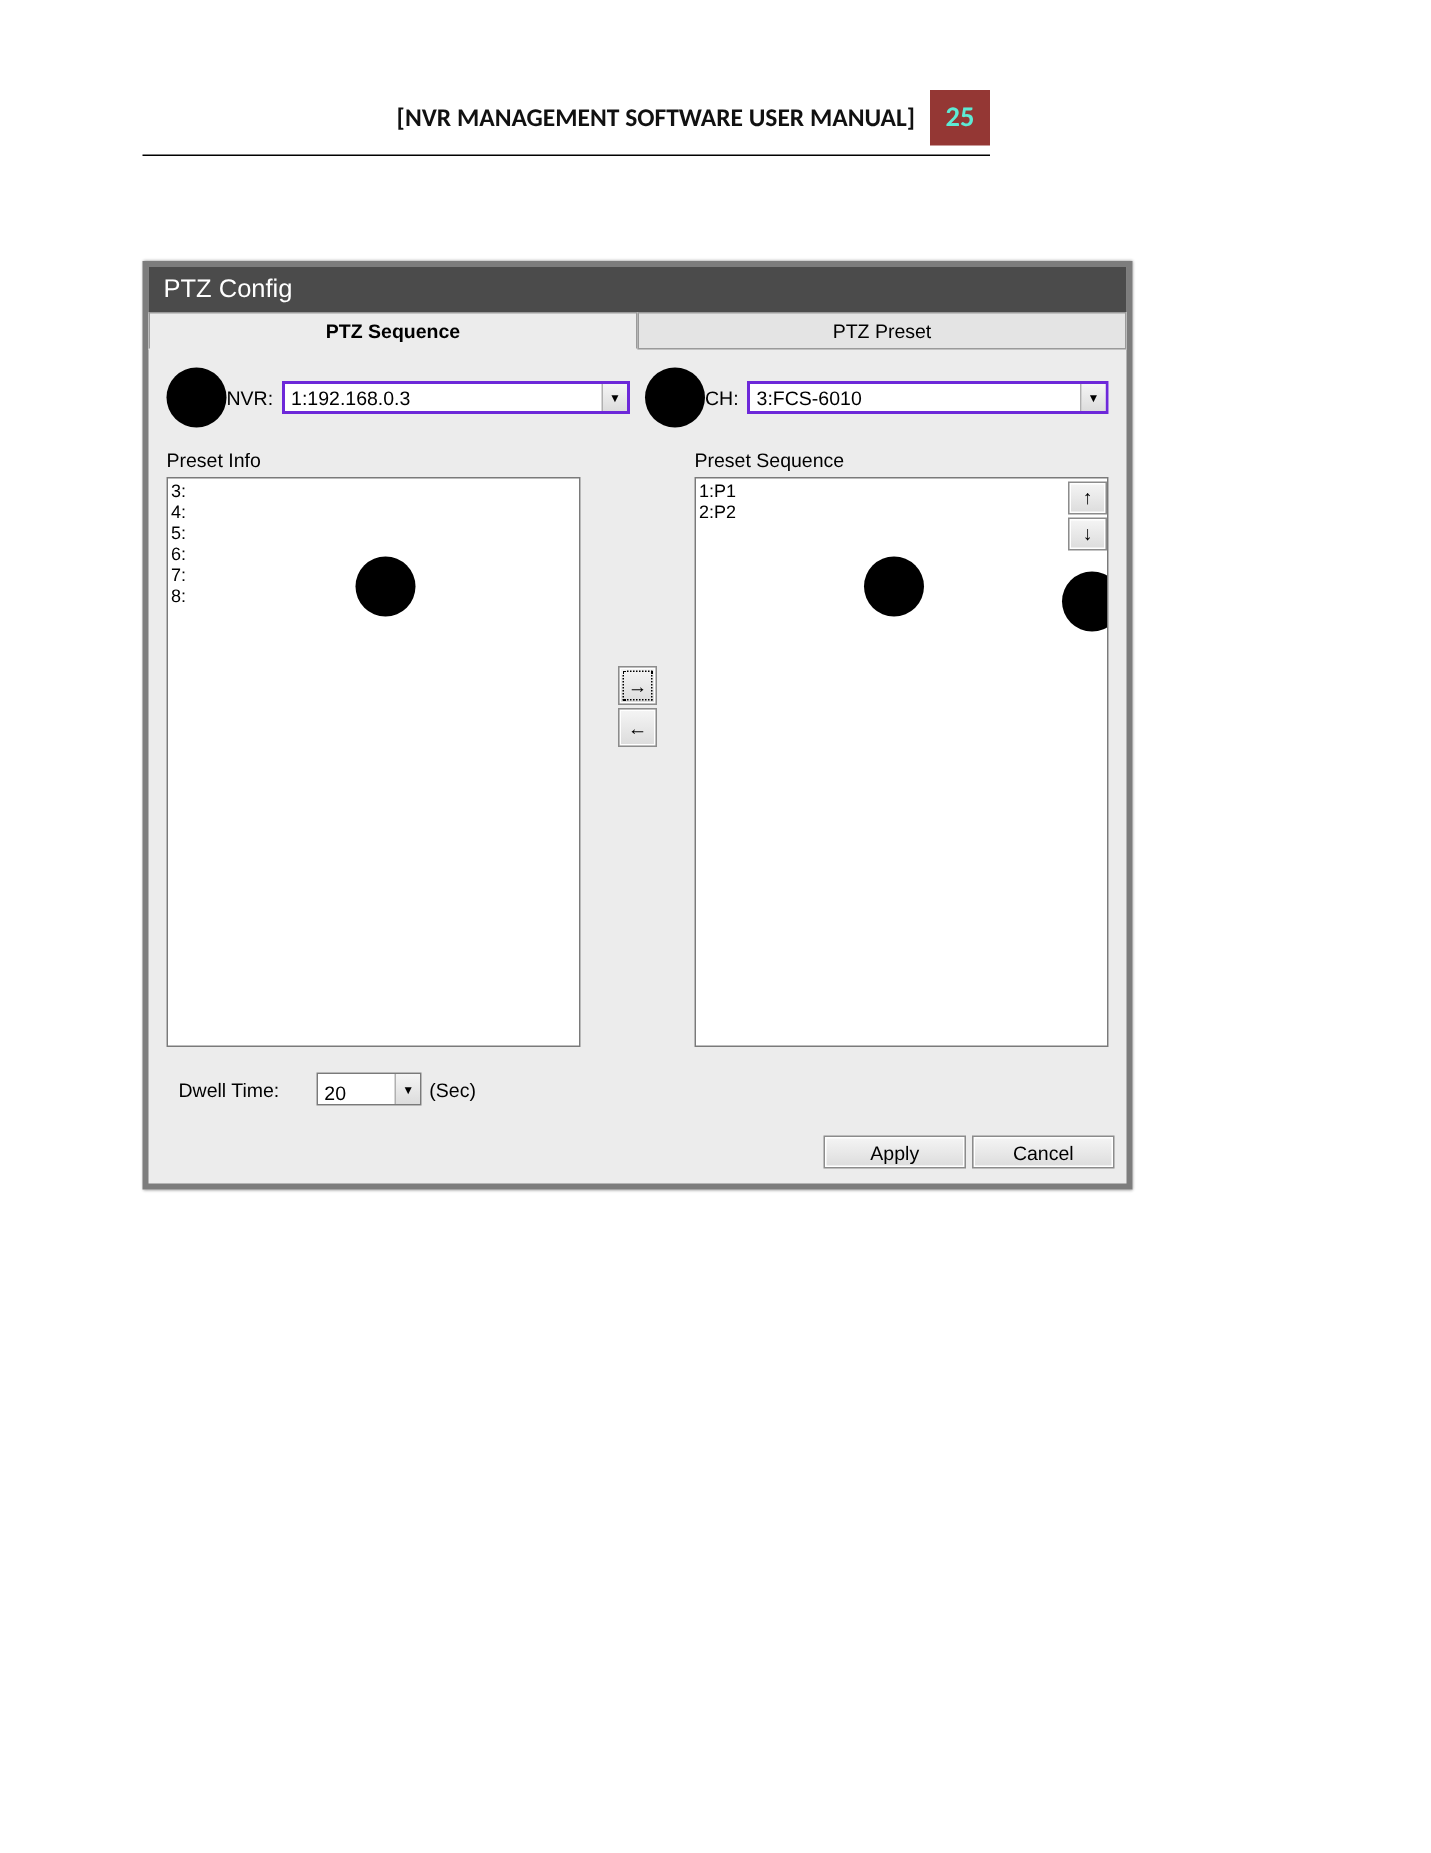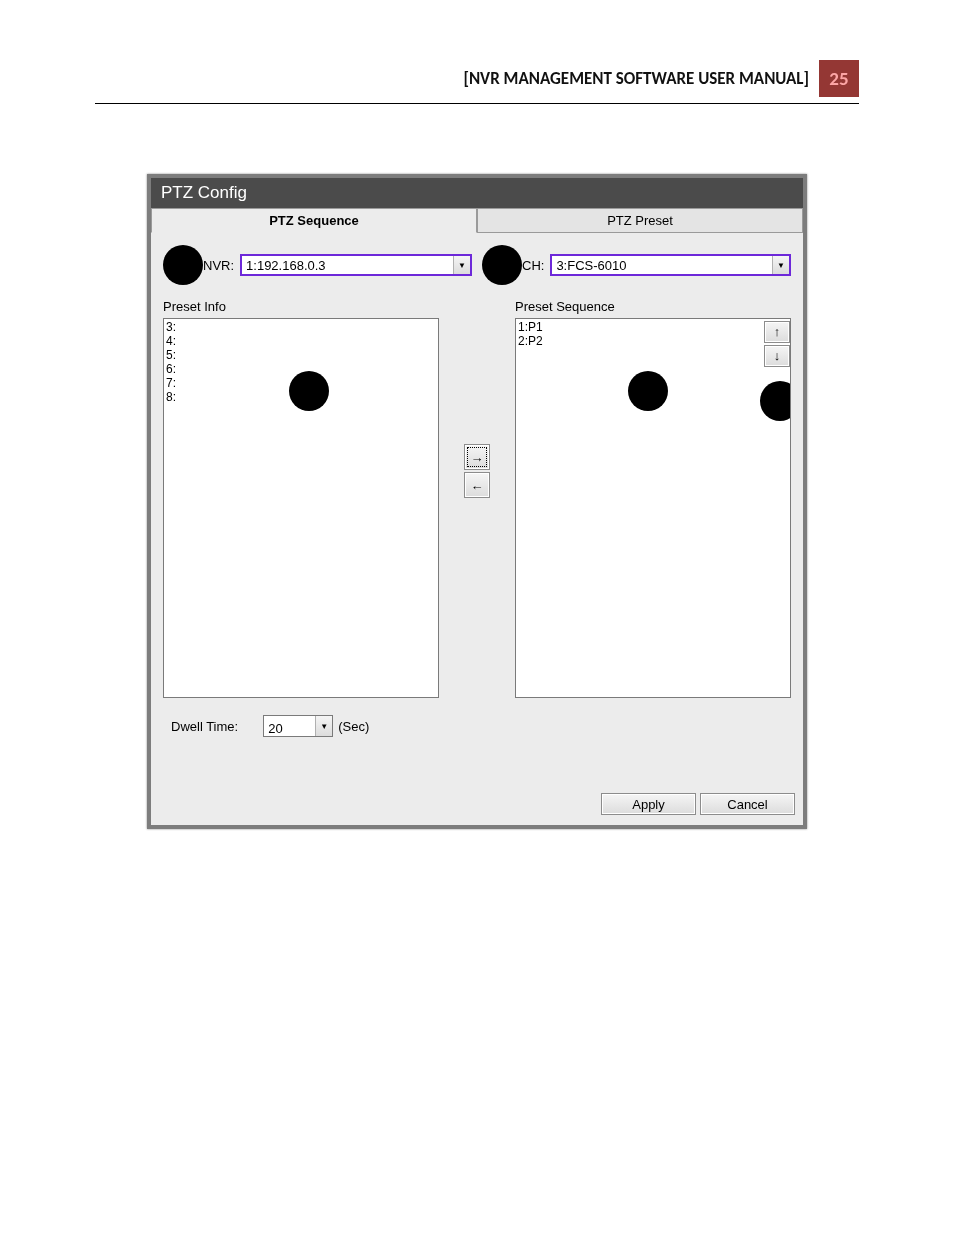--- a/index.html
+++ b/index.html
@@ -6,40 +6,40 @@
   body {
     margin: 0;
     padding: 0;
     background: #ffffff;
     font-family: Verdana, Geneva, sans-serif;
     font-size: 13px;
     color: #000;
     width: 954px;
   }
   .page {
-    width: 954px;
+    width: 755px;
     padding: 60px 95px 200px 95px;
     position: relative;
   }
   .header-row {
     margin: 0 0 6px 0;
     display: flex;
     justify-content: flex-end;
     align-items: stretch;
   }
   .header-title {
     font-family: "Segoe UI", Calibri, sans-serif;
     font-weight: bold;
     font-size: 17px;
     color: #111;
     padding: 8px 10px 8px 0;
   }
   .header-page {
     background: #943734;
-    color: #fca5a5;
+    color: #5eead4;
     font-family: "Segoe UI", Calibri, sans-serif;
     font-weight: bold;
     font-size: 19px;
     width: 40px;
     display: flex;
     align-items: center;
     justify-content: center;
   }
   .hr {
     border: none;
@@ -245,21 +245,20 @@
   .dlg-btn {
     width: 95px;
     height: 22px;
     border: 1px solid #8c8c8c;
     background: linear-gradient(#f5f5f5,#dcdcdc);
     font-size: 13px;
     display: flex;
     align-items: center;
     justify-content: center;
     box-shadow: inset 0 0 0 1px #fff;
-    margin-top: 36px;
   }
 </style>
 </head>
 <body>
 
 <div class="page">
 
   <div class="header-row">
     <div class="header-title">[NVR MANAGEMENT SOFTWARE USER MANUAL]</div>
     <div class="header-page">25</div>

